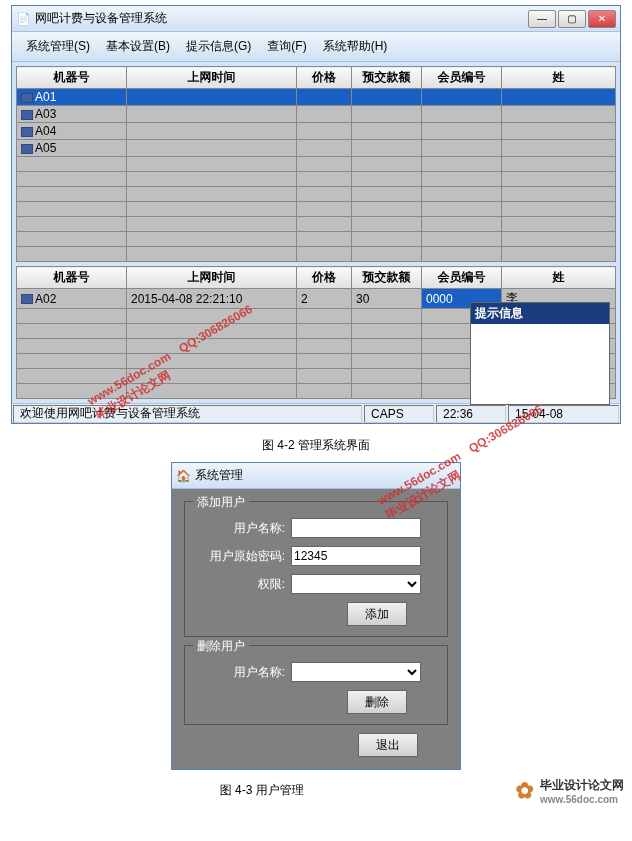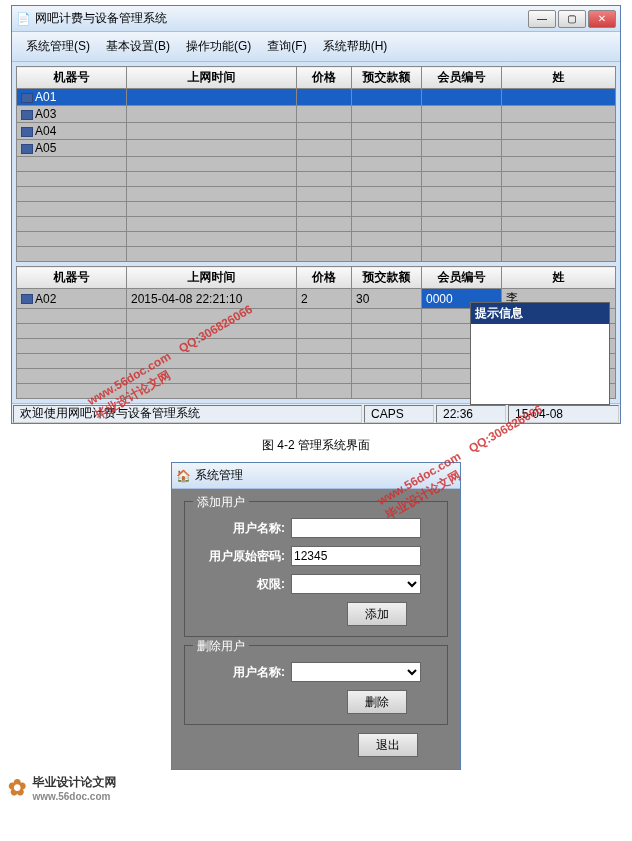--- a/index.html
+++ b/index.html
@@ -33,21 +33,21 @@
 .status-cell.flex { flex: 1; }
 
 .caption { text-align: center; padding: 8px 0; }
 
 
 .dialog { width: 290px; border: 1px solid #5a7fb0; background: #d4e4f7; margin: 0 auto; }
 .dlg-body { padding: 12px; background: #808080; }
 .groupbox { border: 1px solid #555; margin-bottom: 8px; padding: 8px 10px 10px; position: relative; }
 .groupbox .legend { position: absolute; top: -8px; left: 8px; background: #808080; padding: 0 4px; color: #fff; }
 .form-row { display: flex; align-items: center; margin: 8px 0; }
-.form-row label { width: 90px; text-align: right; color: #fff; margin-right: 6px; font-weight: bold; }
+.form-row label { width: 90px; text-align: right; color: #fff; margin-right: 6px; }
 .form-row input[type=text], .form-row select { width: 130px; height: 20px; border: 1px solid #666; background: #fff; padding: 0 2px; }
 .btn { width: 60px; height: 24px; background: linear-gradient(#f0f0f0,#d0d0d0); border: 1px solid #666; cursor: pointer; }
 .btn-row { text-align: right; padding-right: 30px; margin-top: 6px; }
 .exit-row { text-align: right; padding-right: 30px; }
 
 .watermark { position: absolute; color: #d03030; font-weight: bold; transform: rotate(-30deg); pointer-events: none; opacity: 0.85; font-size: 14px; }
 .wm-wrap { position: relative; }
 
 .footer { display: flex; align-items: center; justify-content: space-between; padding: 4px 8px; }
 .footer-logo { display: flex; align-items: center; gap: 6px; font-size: 16px; font-weight: bold; color: #333; }
@@ -65,21 +65,21 @@
     <span class="title">网吧计费与设备管理系统</span>
     <div class="winbtns">
       <div class="winbtn">—</div>
       <div class="winbtn">▢</div>
       <div class="winbtn close">✕</div>
     </div>
   </div>
   <div class="menubar">
     <span class="menuitem">系统管理(S)</span>
     <span class="menuitem">基本设置(B)</span>
-    <span class="menuitem">操作功能(G)</span>
+    <span class="menuitem">提示信息(G)</span>
     <span class="menuitem">查询(F)</span>
     <span class="menuitem">系统帮助(H)</span>
   </div>
   <div class="clientarea">
     <table class="grid">
       <tbody>
             <tr>
         <th style="width:110px">机器号</th>
         <th style="width:170px">上网时间</th>
         <th style="width:55px">价格</th>
@@ -297,20 +297,21 @@
         <button class="btn">删除</button>
       </div>
     </div>
     <div class="exit-row">
       <button class="btn">退出</button>
     </div>
   </div>
 </div>
 
 <div class="footer">
+  <div class="caption" style="flex:1">图 4-3   用户管理</div>
   <div class="footer-logo">
     <span class="flower">✿</span>
     <div>
       <div>毕业设计论文网</div>
       <div class="footer-url">www.56doc.com</div>
     </div>
   </div>
 </div>
 
 <div class="watermark" style="left:80px;top:340px">

